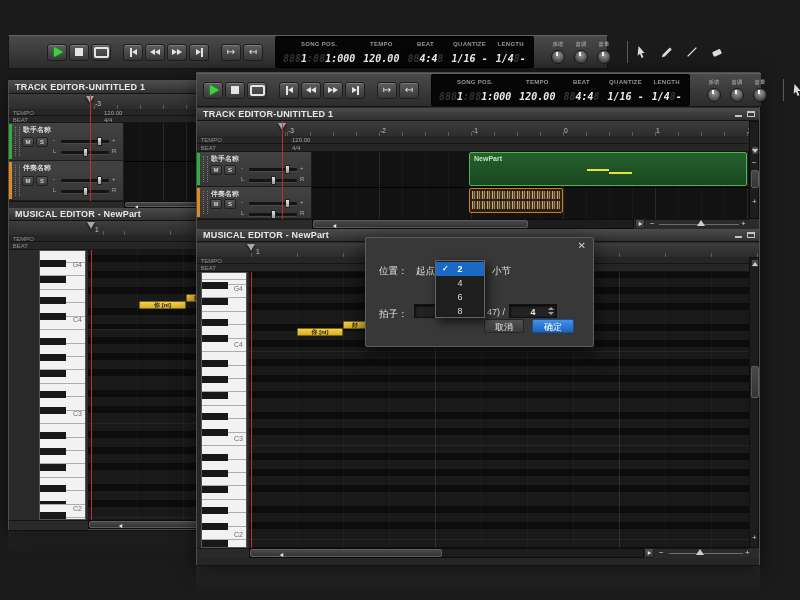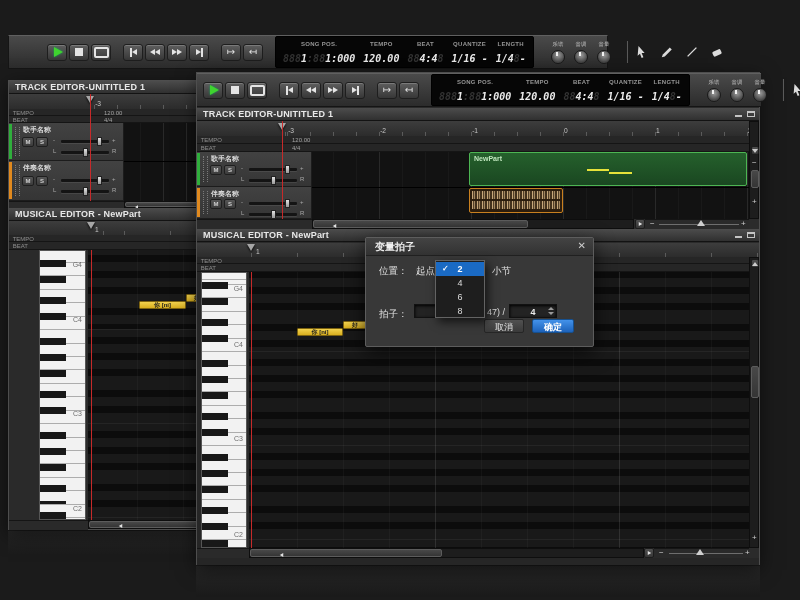--- a/index.html
+++ b/index.html
@@ -113,21 +113,21 @@
   .sparrows{position:absolute;right:2px;top:2px;display:flex;flex-direction:column;gap:2px}
   .spup{width:0;height:0;border-left:3px solid transparent;border-right:3px solid transparent;border-bottom:3px solid #9a9a9a}
   .spdn{width:0;height:0;border-left:3px solid transparent;border-right:3px solid transparent;border-top:3px solid #9a9a9a}
   .popup{position:absolute;left:69px;top:22px;width:50px;height:58px;background:#1e1e1e;border:1px solid #636363;
          box-shadow:3px 4px 9px rgba(0,0,0,.65);z-index:10;box-sizing:border-box;padding-top:1px}
   .popitem{height:14px;line-height:14px;font-size:9px;color:#dcdcdc;text-align:center;position:relative}
   .popitem.sel{background:#1a6ac4;color:#fff;font-weight:bold}
   .popchk{position:absolute;left:6px;top:0;font-size:8px}
   .dbtn{position:absolute;height:14px;border-radius:2px;font-size:9px;text-align:center;line-height:14px;box-sizing:border-box}
   .dbtn.cancel{background:linear-gradient(#515151,#3a3a3a);border:1px solid #262626;color:#e4e4e4}
-  .dbtn.ok{background:linear-gradient(#4392ea,#1d62ba);border:1px solid #16508f;color:#fff;font-weight:bold}
+  .dbtn.ok{background:linear-gradient(#4392ea,#1d62ba);border:1px solid #16508f;color:#fff;font-weight:normal}
   .frag{position:absolute;font-size:9px;color:#dcdcdc}
   .refl{position:absolute;pointer-events:none}
 </style>
 </head>
 <body>
 
 <div class="tbar" style="left:8px;top:35px;width:600px;padding-left:38px">
   <div class="bgrp">
     <div class="tbtn">
         <div class="playtri"></div>
@@ -548,21 +548,20 @@
     </div>
   <div class="scorner" style="left:457px;top:475px;width:95px;height:10px"></div>
   <span class="zpm" style="left:462px;top:476px">−</span>
   <div class="zline" style="left:472px;top:480px;width:74px"></div>
   <div class="zthumb" style="left:499px;top:476px"></div>
   <span class="zpm" style="left:548px;top:476px">+</span>
   <div style="position:absolute;left:0;top:485px;right:0;height:7px;background:#262626"></div>
 </div>
 
 <div class="dialog">
-  <div class="dtitle"><span>变量拍子</span></div>
   <span class="dclose">✕</span>
   <span class="dlbl" style="left:13px;top:27px">位置：</span>
   <span class="dlbl" style="left:50px;top:27px">起点</span>
   <span class="dlbl" style="left:126px;top:27px">小节</span>
   <span class="dlbl" style="left:13px;top:70px">拍子：</span>
   <div class="spin" style="left:48px;top:66px;width:58px"></div>
   <span class="frag" style="left:121px;top:69px">47) /</span>
   <div class="spin" style="left:143px;top:66px;width:48px">
     <span>4</span>
     <div class="sparrows">

